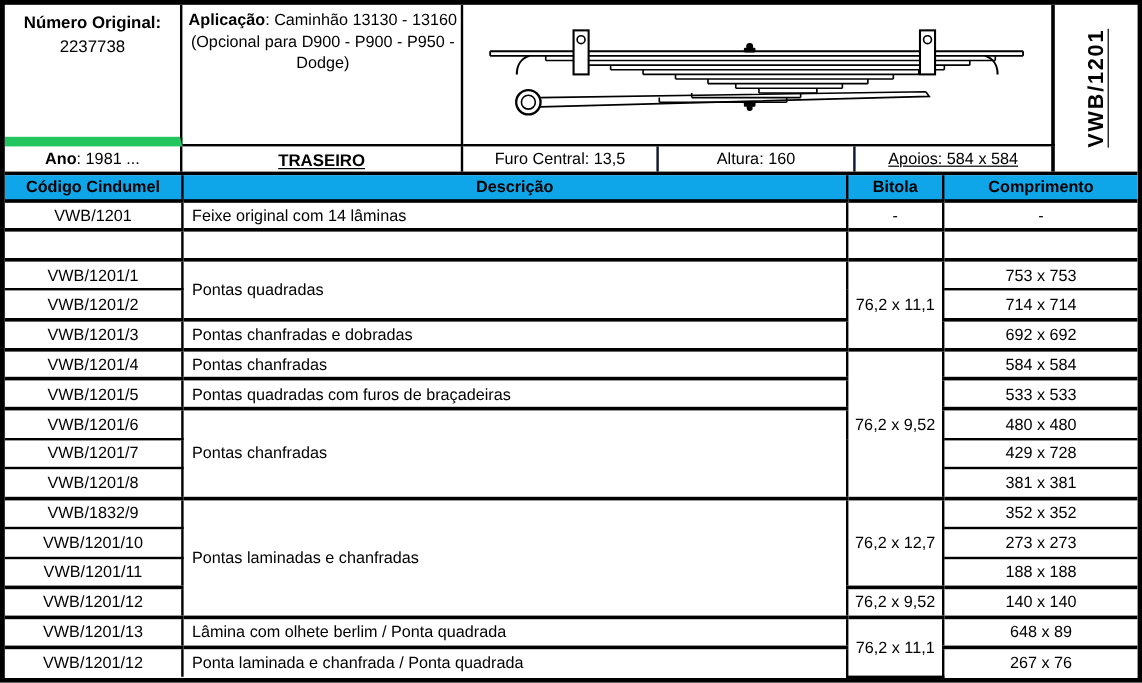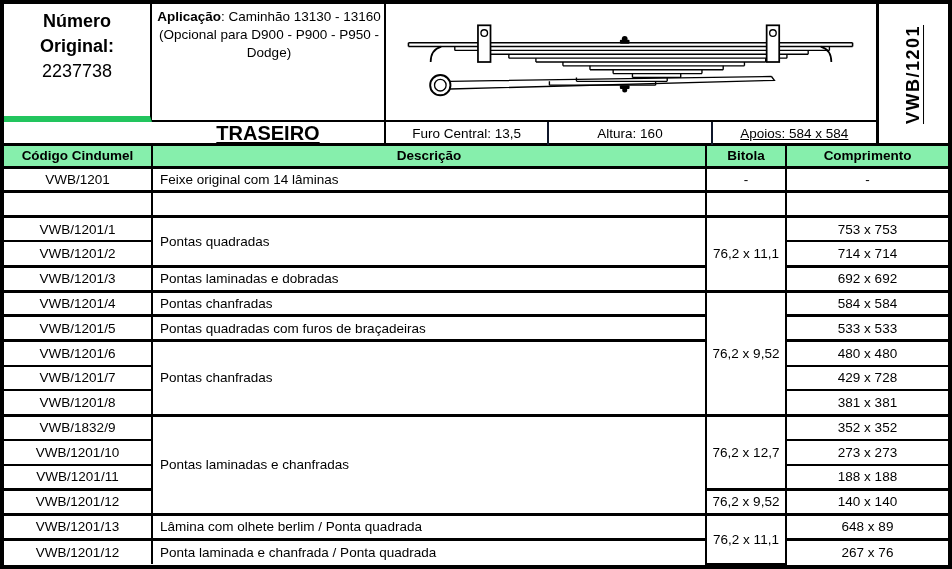--- a/index.html
+++ b/index.html
@@ -18,23 +18,23 @@
   .header-grid {
     flex:none; height:142px;
     display:grid;
     grid-template-columns:148px 234px 1fr 69px;
     grid-template-rows:118px 1fr;
     border-bottom:3px solid #000;
   }
   .hcell { border-right:2px solid #000;text-align:center; }
   .cell-numero {
     grid-column:1; grid-row:1;
-    border-bottom:6px solid #22c55e;
+    border-bottom:8px solid #22c55e;
     text-align:center; padding-top:5px;
-    font-size:18px; line-height:1.4;
+    font-size:14px; line-height:1.4;
   }
   .cell-aplicacao {
     grid-column:2; grid-row:1;
     border-bottom:2px solid #000;
     padding:4px 2px 0 4px;
     font-size:13.5px; line-height:1.32;
   }
   .cell-drawing {
     grid-column:3; grid-row:1;
     border-right-width:3px;
@@ -54,41 +54,41 @@
     white-space:nowrap;
   }
   .cell-ano {
     grid-column:1; grid-row:2;
     display:flex; align-items:center; justify-content:center;
     font-size:13.5px;
   }
   .cell-traseiro {
     grid-column:2; grid-row:2;
     display:flex; align-items:center; justify-content:center;
-    font-size:20px; font-weight:bold;
+    font-size:14px; font-weight:bold;
   }
   .cell-traseiro span { text-decoration:underline; text-underline-offset:2px; }
   .cell-specs {
     grid-column:3; grid-row:2;
     border-right-width:3px;
     display:grid; grid-template-columns:1fr 1fr 1fr;
   }
   .spec {
     display:flex; align-items:center; justify-content:center;
     font-size:13.5px;
     border-right:2px solid #0f172a;
   }
   .spec:last-child { border-right:0;text-decoration:underline; }
   .b { font-weight:bold; }
 
   
   .table-wrap { flex:1 1 auto; }
   table { width:100%; height:100%; border-collapse:collapse; table-layout:fixed; }
   th {
-    background:#86efac;
+    background:#0ea5e9;
     font-size:13.5px; font-weight:bold;
     height:21px;
     border:2px solid #000;
     border-top-width:0;
     border-bottom-width:3px;
   }
   td {
     border:2px solid #000;
     font-size:13.5px;
     height:23px;
@@ -155,20 +155,24 @@
         <rect x="231" y="35" width="10" height="4" rx="1" fill="#000" stroke="none"></rect>
         <rect x="231" y="82" width="10" height="4" rx="1" fill="#000" stroke="none"></rect>
         <circle cx="236" cy="87" r="2.6" fill="#000" stroke="none"></circle>
       </svg>
     </div>
 
     <div class="hcell cell-vwb">
       <span class="vwb-vertical">VWB/1201</span>
     </div>
 
+    <div class="hcell cell-ano">
+      <span class="b">Ano</span>
+        <span>: 1981 ...</span>
+    </div>
 
     <div class="hcell cell-traseiro">
       <span>TRASEIRO</span>
     </div>
 
     <div class="hcell cell-specs">
       <div class="spec">Furo Central: 13,5</div>
       <div class="spec">Altura: 160</div>
       <div class="spec">Apoios: 584 x 584</div>
     </div>
@@ -208,21 +212,21 @@
           <td class="desc" rowspan="2">Pontas quadradas</td>
           <td class="bit" rowspan="3">76,2 x 11,1</td>
           <td class="comp">753 x 753</td>
         </tr>
         <tr class="n">
           <td class="code">VWB/1201/2</td>
           <td class="comp">714 x 714</td>
         </tr>
         <tr class="g">
           <td class="code">VWB/1201/3</td>
-          <td class="desc">Pontas laminadas e dobradas</td>
+          <td class="desc">Pontas chanfradas e dobradas</td>
           <td class="comp">692 x 692</td>
         </tr>
         <tr class="g">
           <td class="code">VWB/1201/4</td>
           <td class="desc">Pontas chanfradas</td>
           <td class="bit" rowspan="5">76,2 x 9,52</td>
           <td class="comp">584 x 584</td>
         </tr>
         <tr class="g">
           <td class="code">VWB/1201/5</td>

